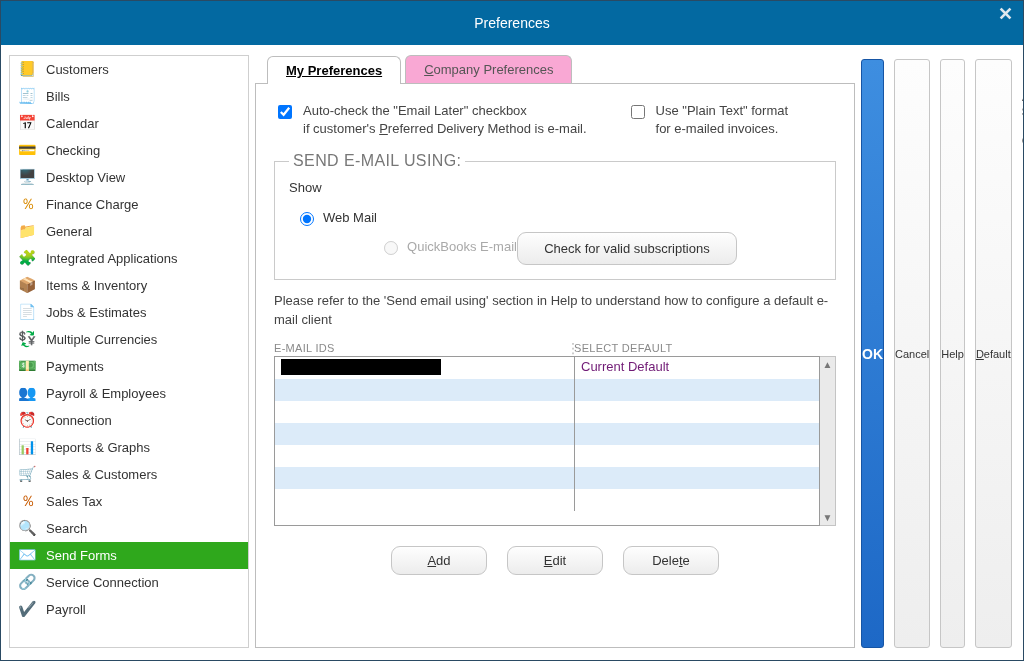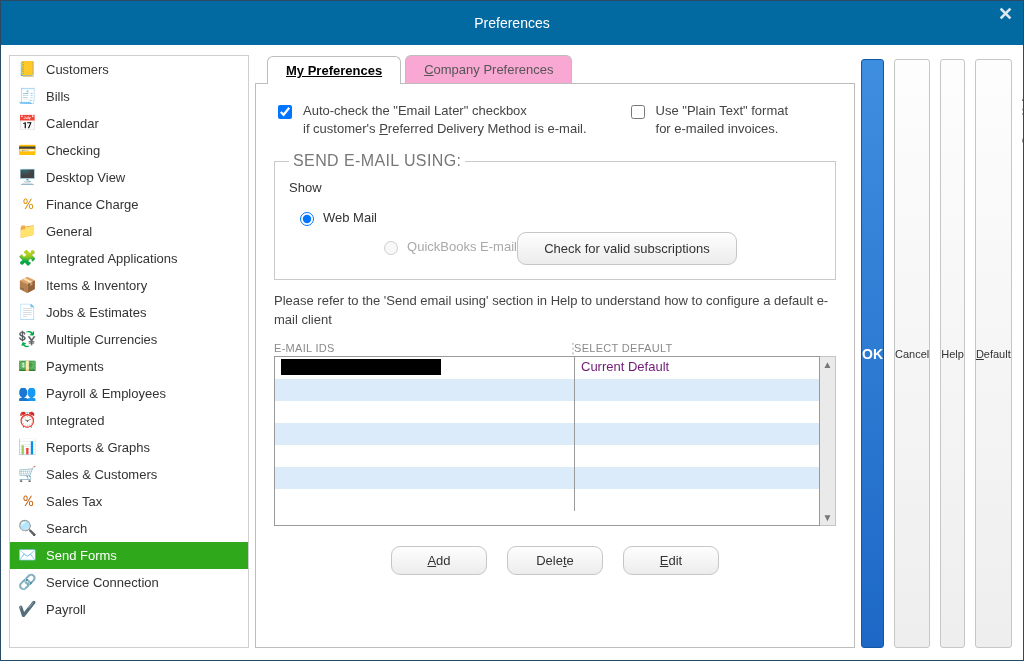--- a/index.html
+++ b/index.html
@@ -274,21 +274,21 @@
           <div class="sidebar-item">
             <span class="icon-slot" style="color: rgb(58, 154, 74);">💵</span>
             <span class="lbl">Payments</span>
           </div>
           <div class="sidebar-item">
             <span class="icon-slot" style="color: rgb(106, 74, 160);">👥</span>
             <span class="lbl">Payroll &amp; Employees</span>
           </div>
           <div class="sidebar-item">
             <span class="icon-slot" style="color: rgb(217, 138, 0);">⏰</span>
-            <span class="lbl">Integrated</span>
+            <span class="lbl">Connection</span>
           </div>
           <div class="sidebar-item">
             <span class="icon-slot" style="color: rgb(58, 154, 74);">📊</span>
             <span class="lbl">Reports &amp; Graphs</span>
           </div>
           <div class="sidebar-item">
             <span class="icon-slot" style="color: rgb(199, 90, 0);">🛒</span>
             <span class="lbl">Sales &amp; Customers</span>
           </div>
           <div class="sidebar-item">
@@ -403,22 +403,22 @@
               </div>
             </div>
           <div class="vscroll">
             <span class="arrow">▲</span>
             <span class="arrow">▼</span>
           </div>
         </div>
 
         <div class="actionrow">
           <button class="btn"><span class="ul">A</span><span id="add-rest">dd</span></button>
+          <button class="btn"><span class="ul">E</span><span id="edit-rest">dit</span></button>
           <button class="btn"><span>Dele</span><span class="ul">t</span><span>e</span></button>
-          <button class="btn"><span class="ul">E</span><span id="edit-rest">dit</span></button>
         </div>
 
       </div>
     </div>
 
     <div class="rightcol">
       <button class="btn-primary">OK</button>
       <button class="btn-sec">Cancel</button>
       <button class="btn-sec">Help</button>
       <button class="btn-sec"><span class="ul">D</span><span>efault</span></button>

